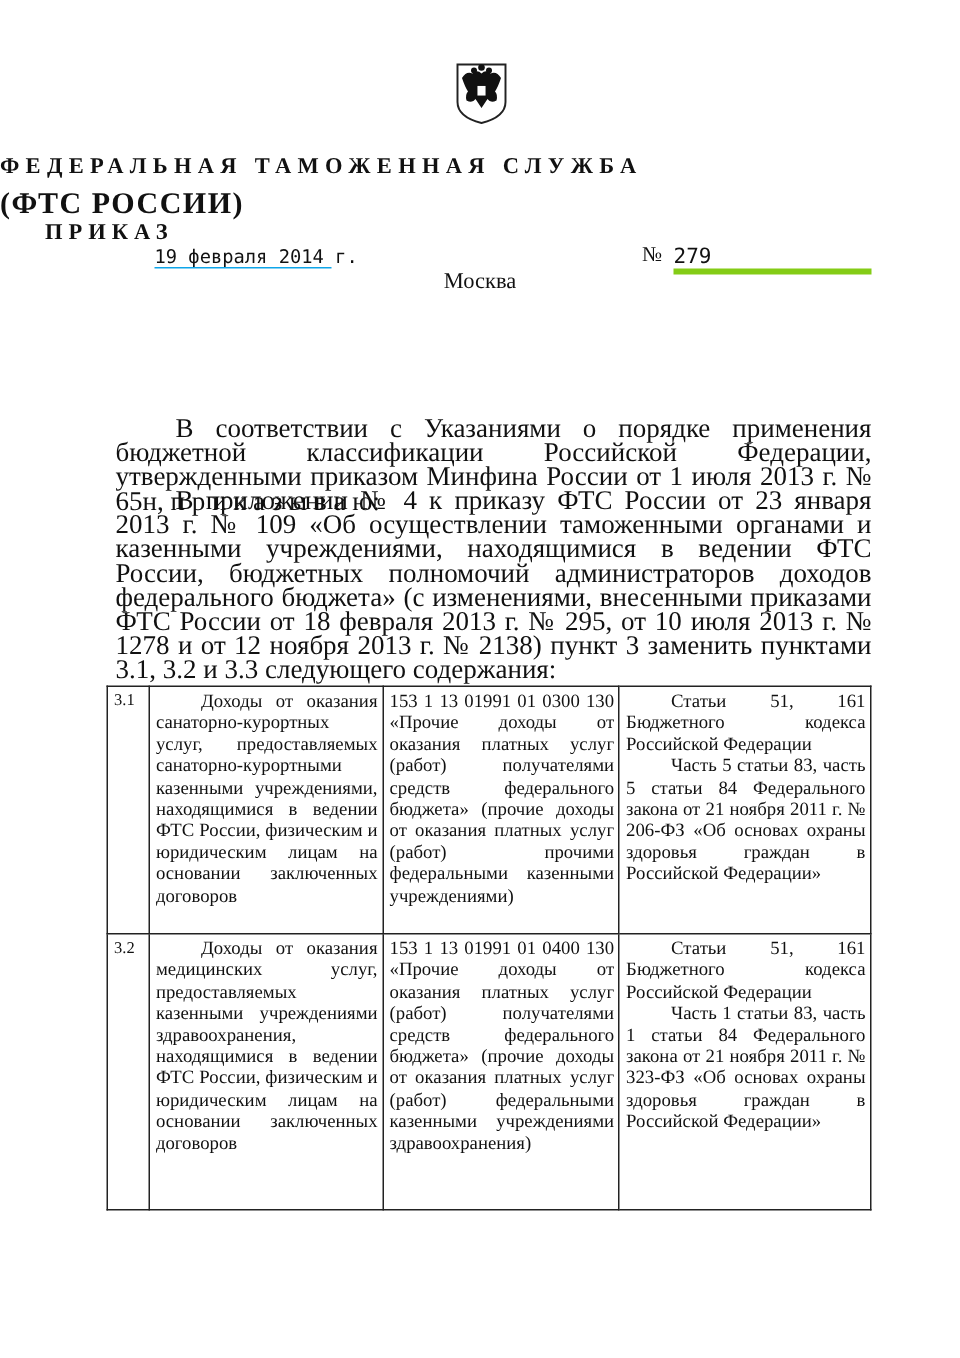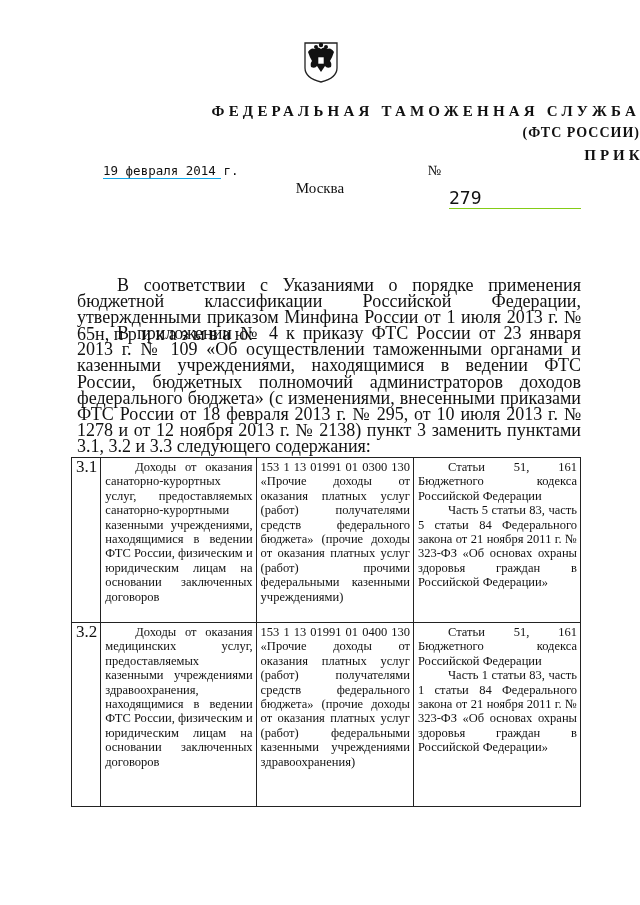--- a/index.html
+++ b/index.html
@@ -1,34 +1,34 @@
 <!DOCTYPE html>
 <html><head>
 <meta charset="utf-8">
 <style>
   html, body { margin:0; padding:0; background:#ffffff; }
   body { width:640px; height:905px; position:relative; overflow:hidden; color:#111; font-family:"Liberation Serif", serif; }
   .abs { position:absolute; }
   .emblem { left:302px; top:40px; width:38px; height:44px; }
-  .org { left:0; width:640px; text-align:right; font-weight:bold; }
+  .org { left:0; width:640px; text-align:left; font-weight:bold; }
   .org1 { top:103px; font-size:15px; letter-spacing:4.2px; }
-  .org2 { top:125px; font-size:14px; letter-spacing:1px; }
+  .org2 { top:125px; font-size:20px; letter-spacing:1px; }
   .prikaz { top:147px; font-size:15px; letter-spacing:4px;padding-left:30px; }
   .date { left:103px; top:163px; width:118px; font-family:"DejaVu Sans Mono", monospace; font-size:12.5px; border-bottom:1px solid #0ea5e9; white-space:nowrap; }
   .numlbl { left:428px; top:163px; font-size:14px; }
-  .num { left:449px; top:163px; width:132px; font-family:"DejaVu Sans Mono", monospace; font-size:18px; border-bottom:1px solid #84cc16;margin-top:24px; }
+  .num { left:449px; top:163px; width:132px; font-family:"DejaVu Sans Mono", monospace; font-size:14px; border-bottom:4px solid #84cc16; }
   .city { left:0; width:640px; top:180px; text-align:center; font-size:15px; }
   .title { left:0; width:640px; top:227px; text-align:center; font-weight:bold; font-size:14px; line-height:18px; }
   .para { left:77px; width:504px; font-size:18px; line-height:16.2px; text-align:justify; text-align-last:left; }
   .p1 { top:277px; }
   .p2 { top:325px; }
   .indent { text-indent:40px; }
   .tbl { left:71px; top:457px; width:510px; border-collapse:collapse; font-size:12.5px; line-height:14.4px; }
   .tbl td { border:1.5px solid #222; vertical-align:top; padding:2px 3px 2px 4px; text-align:justify; }
-  .tbl td.c0 { width:20px; font-size:17px; }
+  .tbl td.c0 { width:20px; font-size:11px; }
   .tbl td.c1 { width:148px; }
   .tbl td.c2 { width:150px; }
   .tbl td.c3 { width:160px; }
   .r1 td { height:160px; }
   .r2 td { height:179px; }
   .ind { text-indent:30px; }
 </style>
 </head>
 <body>
 
@@ -57,21 +57,21 @@
 <div class="abs para p2 indent">В приложении № 4 к приказу ФТС России от 23 января 2013 г. № 109 «Об осуществлении таможенными органами и казенными учреждениями, находящимися в ведении ФТС России, бюджетных полномочий администраторов доходов федерального бюджета» (с изменениями, внесенными приказами ФТС России от 18 февраля 2013 г. № 295, от 10 июля 2013 г. № 1278 и от 12 ноября 2013 г. № 2138) пункт 3 заменить пунктами 3.1, 3.2 и 3.3 следующего содержания:</div>
 
 <table class="abs tbl">
   <tbody>
       <tr class="r1">
     <td class="c0">3.1</td>
     <td class="c1 ind">Доходы от оказания санаторно-курортных услуг, предоставляемых санаторно-курортными казенными учреждениями, находящимися в ведении ФТС России, физическим и юридическим лицам на основании заключенных договоров</td>
     <td class="c2">153 1 13 01991 01 0300 130 «Прочие доходы от оказания платных услуг (работ) получателями средств федерального бюджета» (прочие доходы от оказания платных услуг (работ) прочими федеральными казенными учреждениями)</td>
     <td class="c3">
       <div class="ind">Статьи 51, 161 Бюджетного кодекса Российской Федерации</div>
-      <div class="ind">Часть 5 статьи 83, часть 5 статьи 84 Федерального закона от 21 ноября 2011 г. № 323-ФЗ «Об основах охраны здоровья граждан в Российской Федерации»</div>
+      <div class="ind">Часть 5 статьи 83, часть 5 статьи 84 Федерального закона от 21 ноября 2011 г. № 206-ФЗ «Об основах охраны здоровья граждан в Российской Федерации»</div>
     </td>
   </tr>
   <tr class="r2">
     <td class="c0">3.2</td>
     <td class="c1 ind">Доходы от оказания медицинских услуг, предоставляемых казенными учреждениями здравоохранения, находящимися в ведении ФТС России, физическим и юридическим лицам на основании заключенных договоров</td>
     <td class="c2">153 1 13 01991 01 0400 130 «Прочие доходы от оказания платных услуг (работ) получателями средств федерального бюджета» (прочие доходы от оказания платных услуг (работ) федеральными казенными учреждениями здравоохранения)</td>
     <td class="c3">
       <div class="ind">Статьи 51, 161 Бюджетного кодекса Российской Федерации</div>
       <div class="ind">Часть 1 статьи 83, часть 1 статьи 84 Федерального закона от 21 ноября 2011 г. № 323-ФЗ «Об основах охраны здоровья граждан в Российской Федерации»</div>
     </td>

